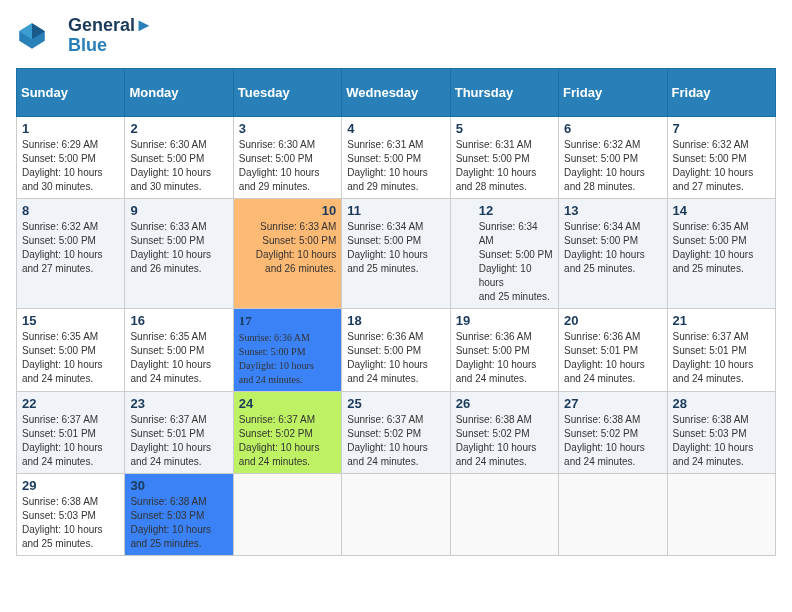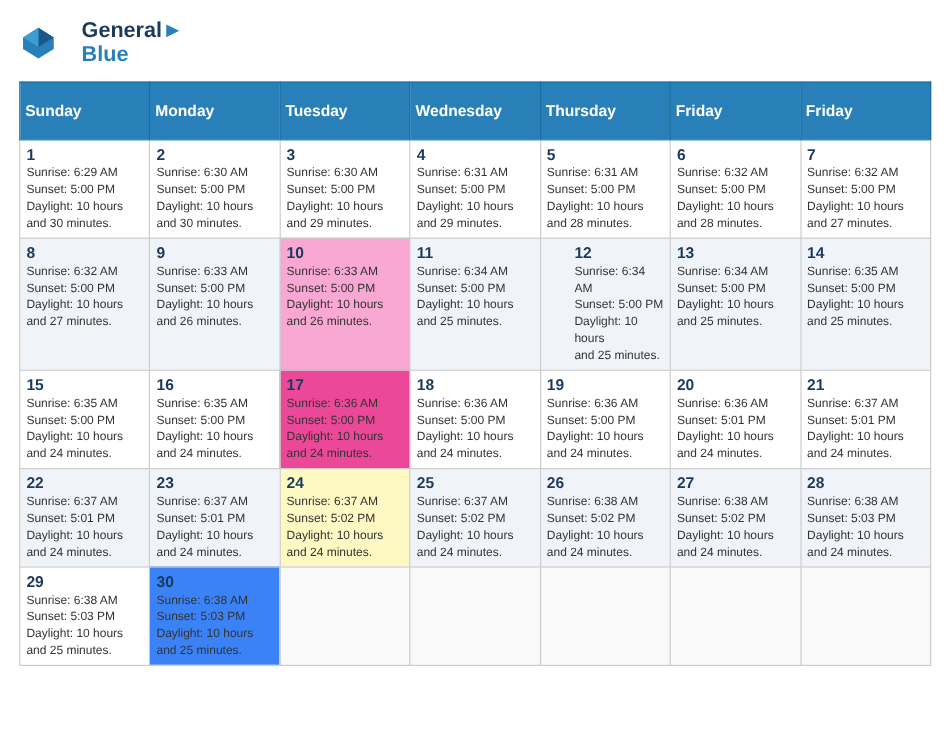--- a/index.html
+++ b/index.html
@@ -188,21 +188,21 @@
 Daylight: 10 hours
 and 27 minutes.</div>
         </td>
         <td style="background: rgb(240, 244, 248);">
           <span class="day-num">9</span>
           <div class="day-info" style="white-space: pre-line;">Sunrise: 6:33 AM
 Sunset: 5:00 PM
 Daylight: 10 hours
 and 26 minutes.</div>
         </td>
-        <td style="background: #f9a8d4;">
+        <td style="background: #fdba74; text-align: right;">
           <span class="day-num">10</span>
           <div class="day-info" style="white-space: pre-line;">Sunrise: 6:33 AM
 Sunset: 5:00 PM
 Daylight: 10 hours
 and 26 minutes.</div>
         </td>
         <td style="background: rgb(240, 244, 248);">
           <span class="day-num">11</span>
           <div class="day-info" style="white-space: pre-line;">Sunrise: 6:34 AM
 Sunset: 5:00 PM
@@ -239,21 +239,21 @@
 Daylight: 10 hours
 and 24 minutes.</div>
         </td>
         <td style="background: rgb(255, 255, 255);">
           <span class="day-num">16</span>
           <div class="day-info" style="white-space: pre-line;">Sunrise: 6:35 AM
 Sunset: 5:00 PM
 Daylight: 10 hours
 and 24 minutes.</div>
         </td>
-        <td style="background: #ec4899;">
+        <td style="background: #3b82f6; font-family: Liberation Serif, serif;">
           <span class="day-num">17</span>
           <div class="day-info" style="white-space: pre-line;">Sunrise: 6:36 AM
 Sunset: 5:00 PM
 Daylight: 10 hours
 and 24 minutes.</div>
         </td>
         <td style="background: rgb(255, 255, 255);">
           <span class="day-num">18</span>
           <div class="day-info" style="white-space: pre-line;">Sunrise: 6:36 AM
 Sunset: 5:00 PM
@@ -290,21 +290,21 @@
 Daylight: 10 hours
 and 24 minutes.</div>
         </td>
         <td style="background: rgb(240, 244, 248); margin-left: 15px;">
           <span class="day-num">23</span>
           <div class="day-info" style="white-space: pre-line;">Sunrise: 6:37 AM
 Sunset: 5:01 PM
 Daylight: 10 hours
 and 24 minutes.</div>
         </td>
-        <td style="background: #fef9c3;">
+        <td style="background: #bef264;">
           <span class="day-num">24</span>
           <div class="day-info" style="white-space: pre-line;">Sunrise: 6:37 AM
 Sunset: 5:02 PM
 Daylight: 10 hours
 and 24 minutes.</div>
         </td>
         <td style="background: rgb(240, 244, 248);">
           <span class="day-num">25</span>
           <div class="day-info" style="white-space: pre-line;">Sunrise: 6:37 AM
 Sunset: 5:02 PM

